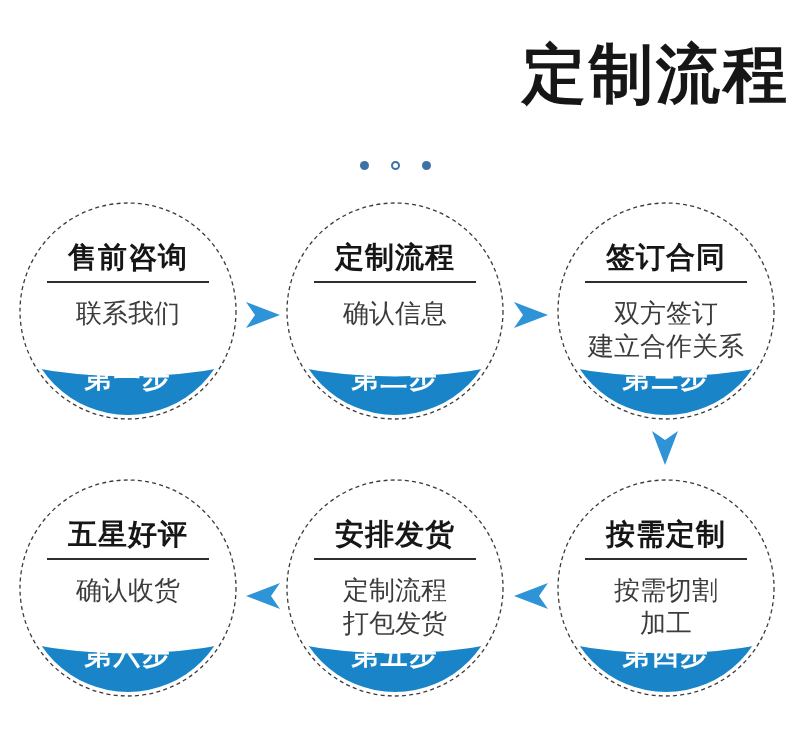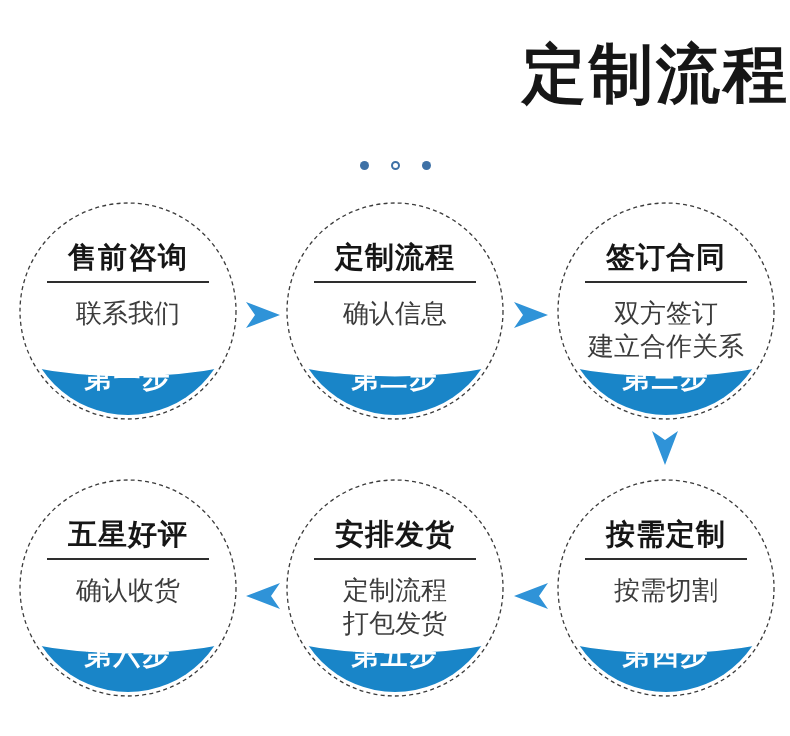--- a/index.html
+++ b/index.html
@@ -188,20 +188,21 @@
             <circle cx="109" cy="109" r="104"></circle>
           </clipPath>
         </defs>
       <circle class="dashed" cx="109" cy="109" r="108"></circle>
       <path class="band-path" clip-path="url(#clip3)" d="M0 163 Q109 186 218 163 L218 218 L0 218 Z"></path>
     </svg>
     <div class="step-title">按需定制</div>
     <div class="step-divider"></div>
     <div class="step-body">
       <span class="bline">按需切割</span>
+      <span class="bline">加工</span>
     </div>
     <div class="step-badge">第四步</div>
   </div>
 
   <div class="step" style="left:286px; top:479px;">
     <svg class="bg" width="218" height="218" viewBox="0 0 218 218">
       <defs>
           <clipPath id="clip4">
             <circle cx="109" cy="109" r="104"></circle>
           </clipPath>

